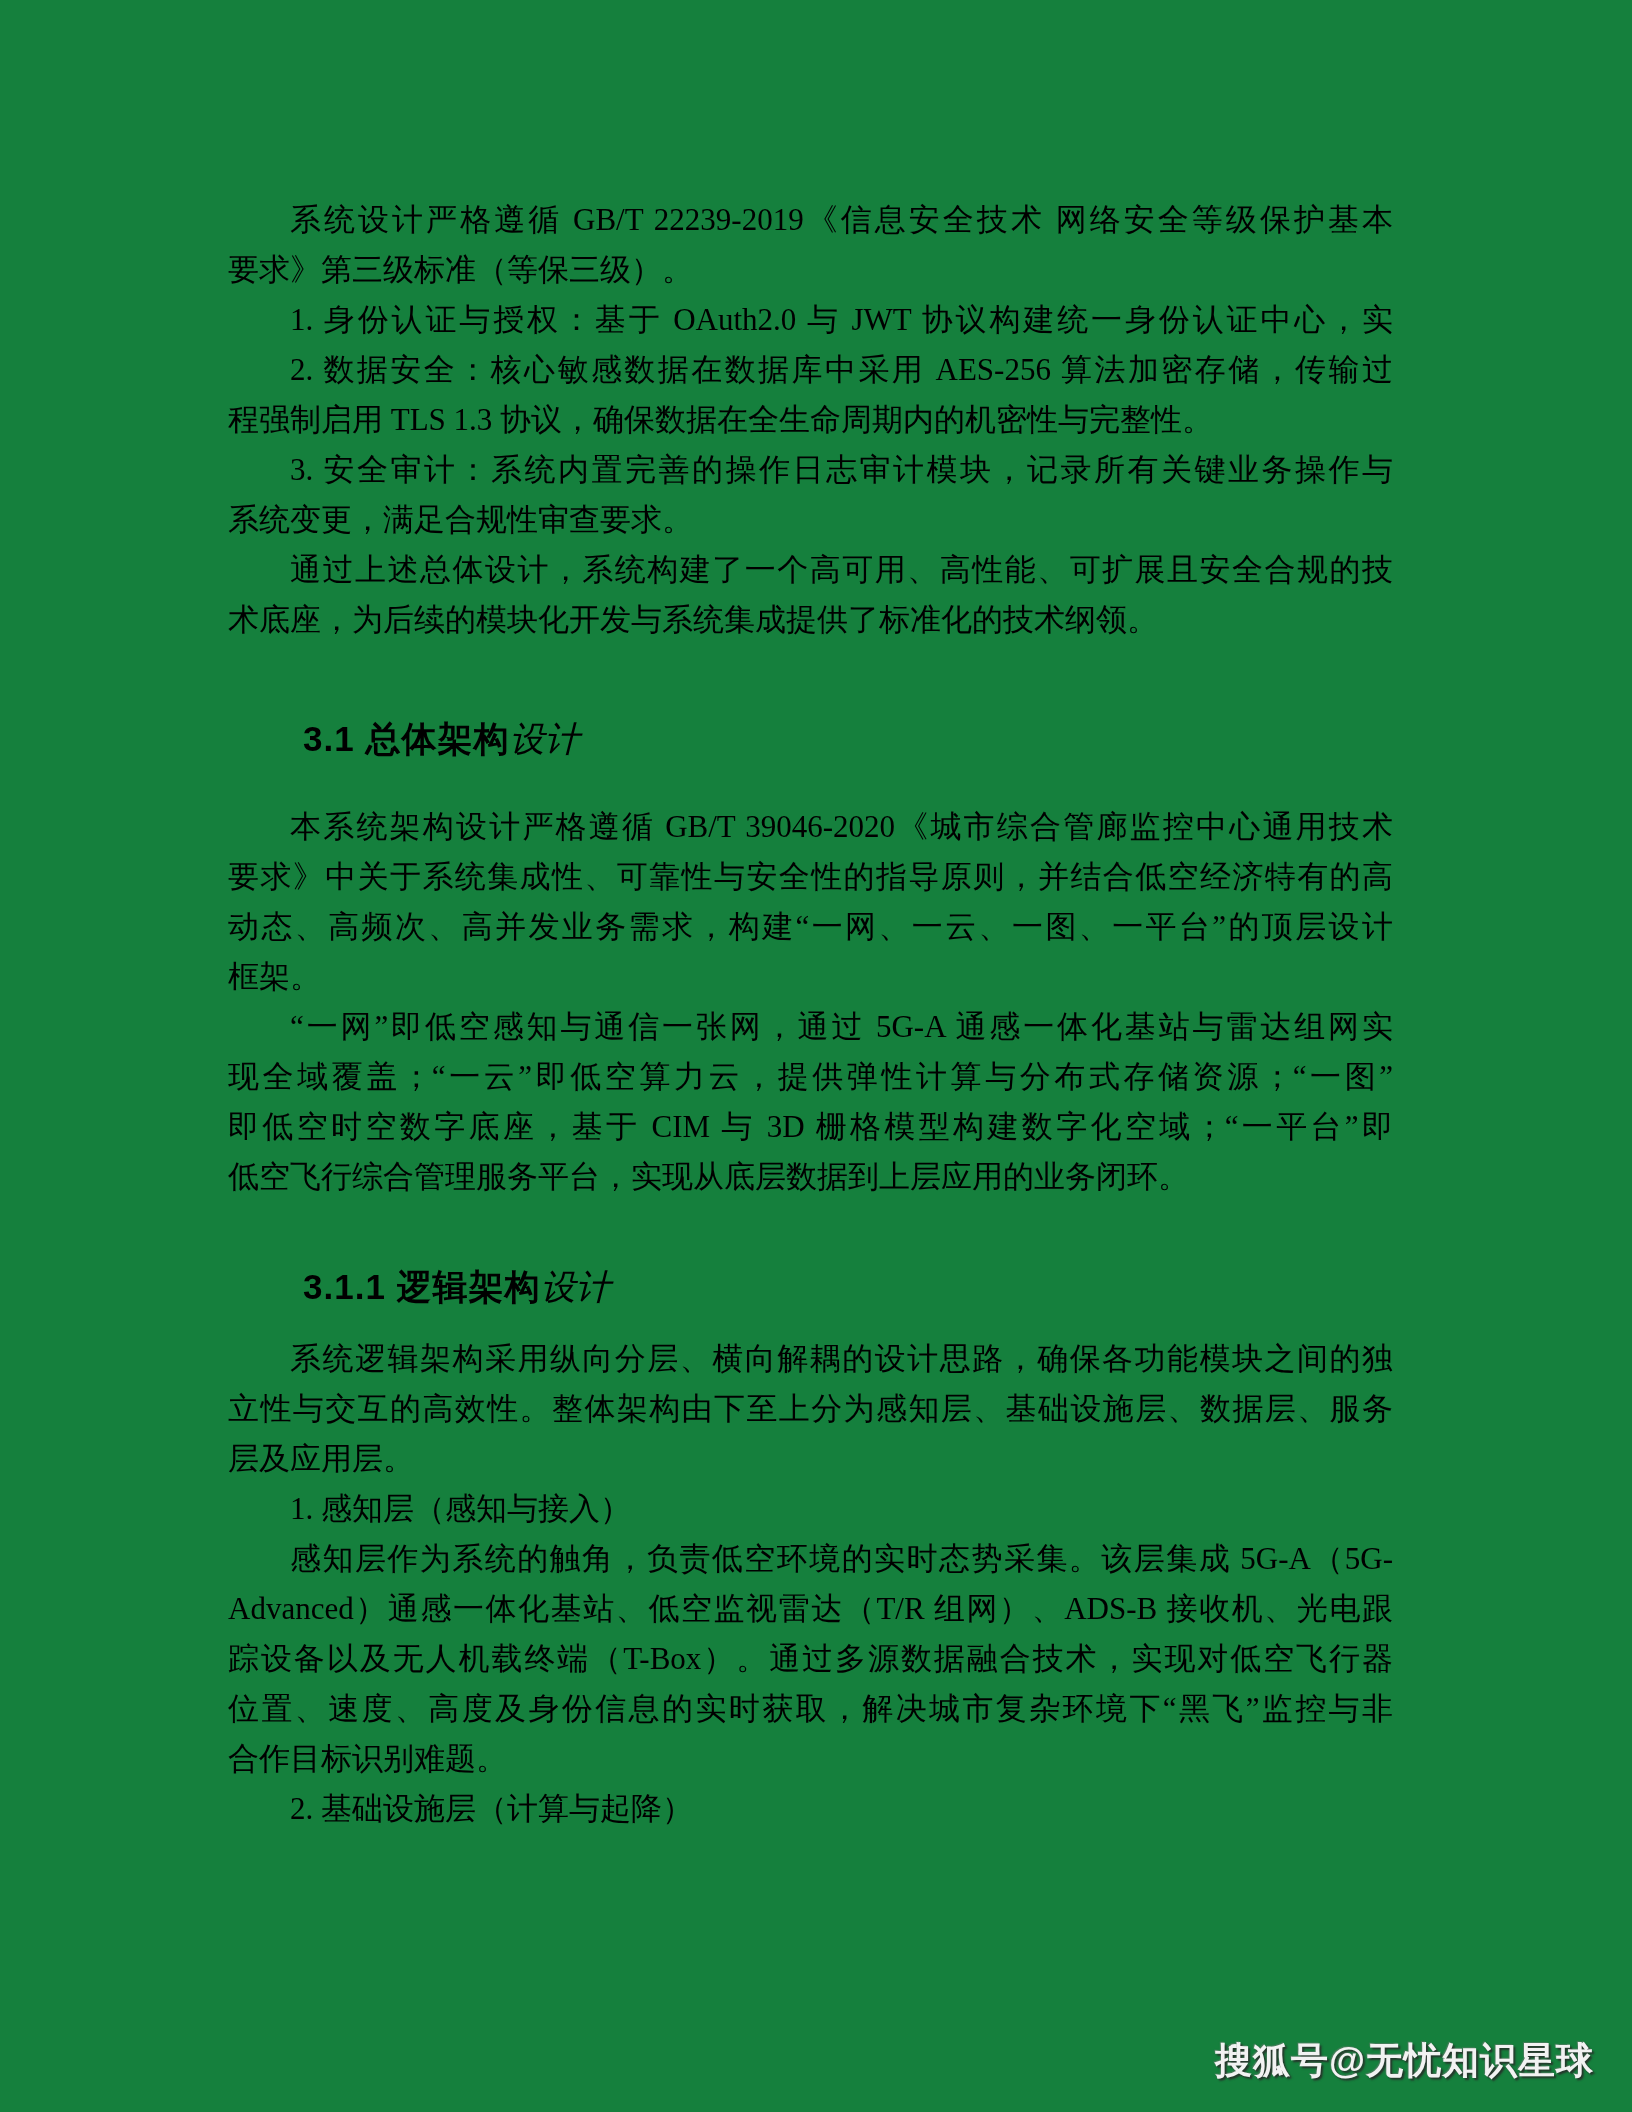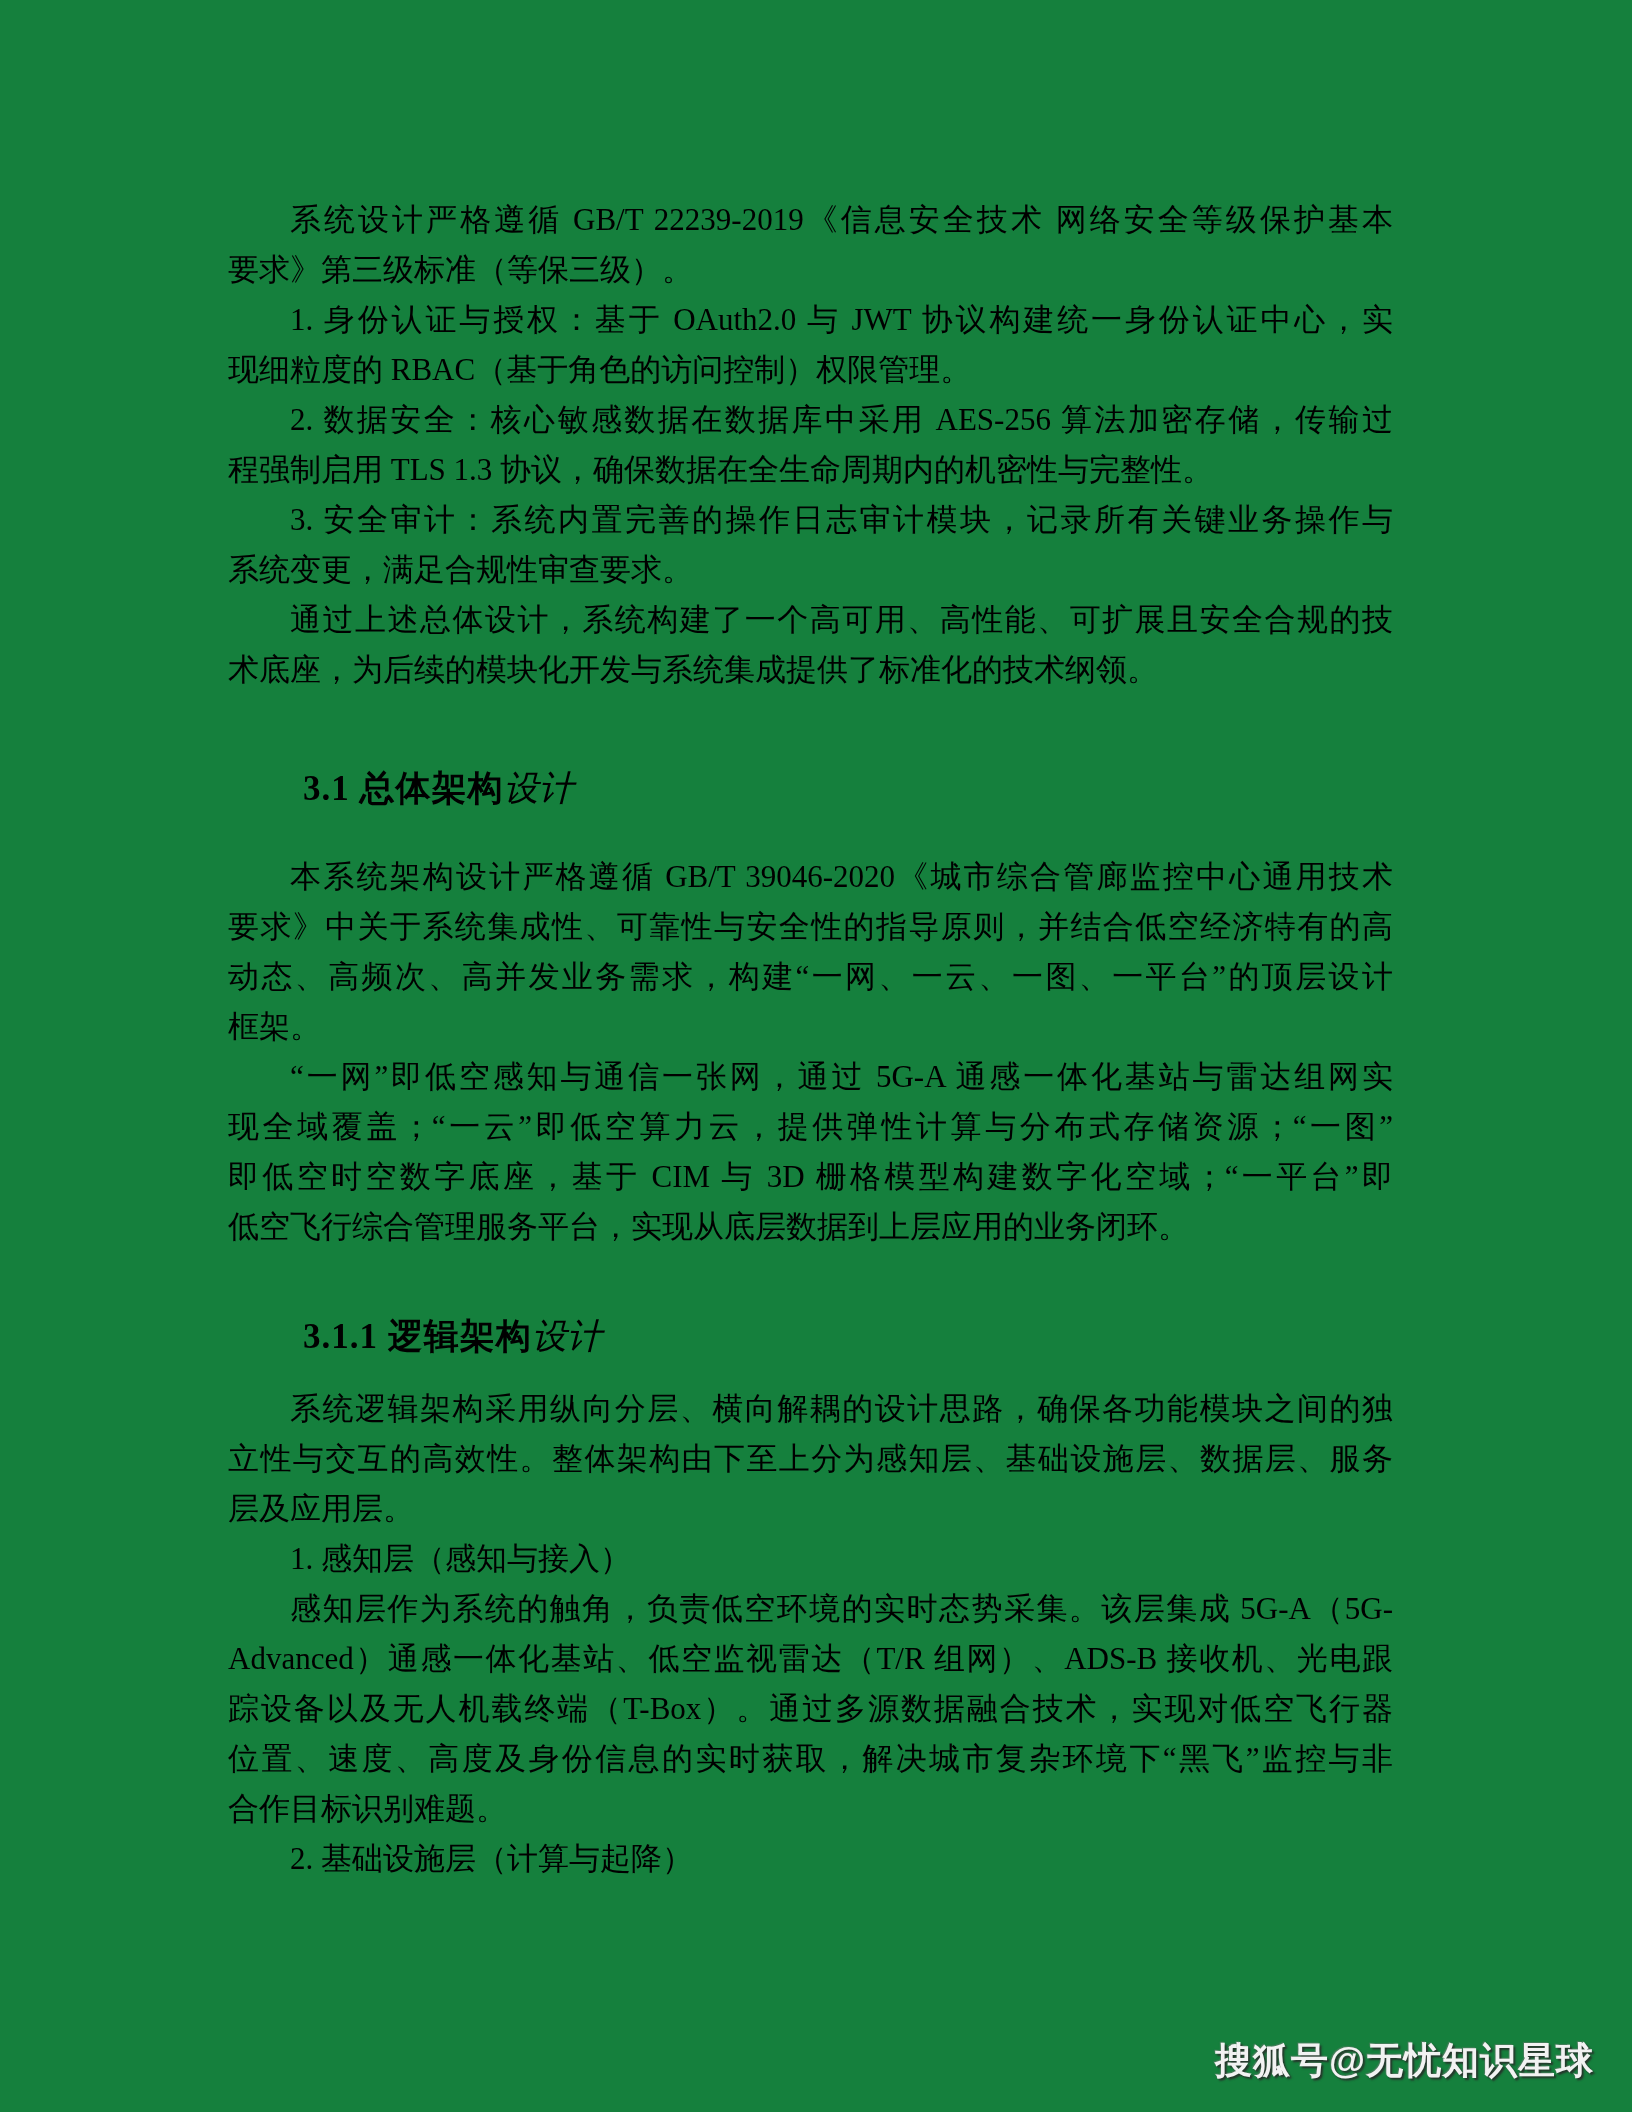--- a/index.html
+++ b/index.html
@@ -33,21 +33,21 @@
   }
   .line.full { text-align-last: justify; }
   .line.ind  { text-indent: 62px; }
   .heading {
     line-height: 50px;
     height: 50px;
     font-size: 35px;
     white-space: nowrap;
   }
   .heading .h-bold {
-    font-family: Liberation Serif, serif;
+    font-family: Liberation Sans, sans-serif;
     font-weight: 700;
     letter-spacing: 1px;
   }
   .heading .h-rest {
     font-family: "Liberation Serif", serif;
     font-weight: 400;
     font-style: italic;
   }
   .block-h1 { margin: 69px 0 38px 75px; }
   .block-h2 { margin: 60px 0 22px 75px; }
@@ -68,21 +68,20 @@
 <body>
 
 <main class="page">
   <section class="doc" id="doc">
       <div class="para">
         <div class="line full ind">系统设计严格遵循 GB/T 22239-2019《信息安全技术 网络安全等级保护基本</div>
         <div class="line">要求》第三级标准（等保三级）。</div>
       </div>
       <div class="para">
         <div class="line full ind">1. 身份认证与授权：基于 OAuth2.0 与 JWT 协议构建统一身份认证中心，实</div>
-        <div class="line">现细粒度的 RBAC（基于角色的访问控制）权限管理。</div>
       </div>
       <div class="para">
         <div class="line full ind">2. 数据安全：核心敏感数据在数据库中采用 AES-256 算法加密存储，传输过</div>
         <div class="line">程强制启用 TLS 1.3 协议，确保数据在全生命周期内的机密性与完整性。</div>
       </div>
       <div class="para">
         <div class="line full ind">3. 安全审计：系统内置完善的操作日志审计模块，记录所有关键业务操作与</div>
         <div class="line">系统变更，满足合规性审查要求。</div>
       </div>
       <div class="para">

